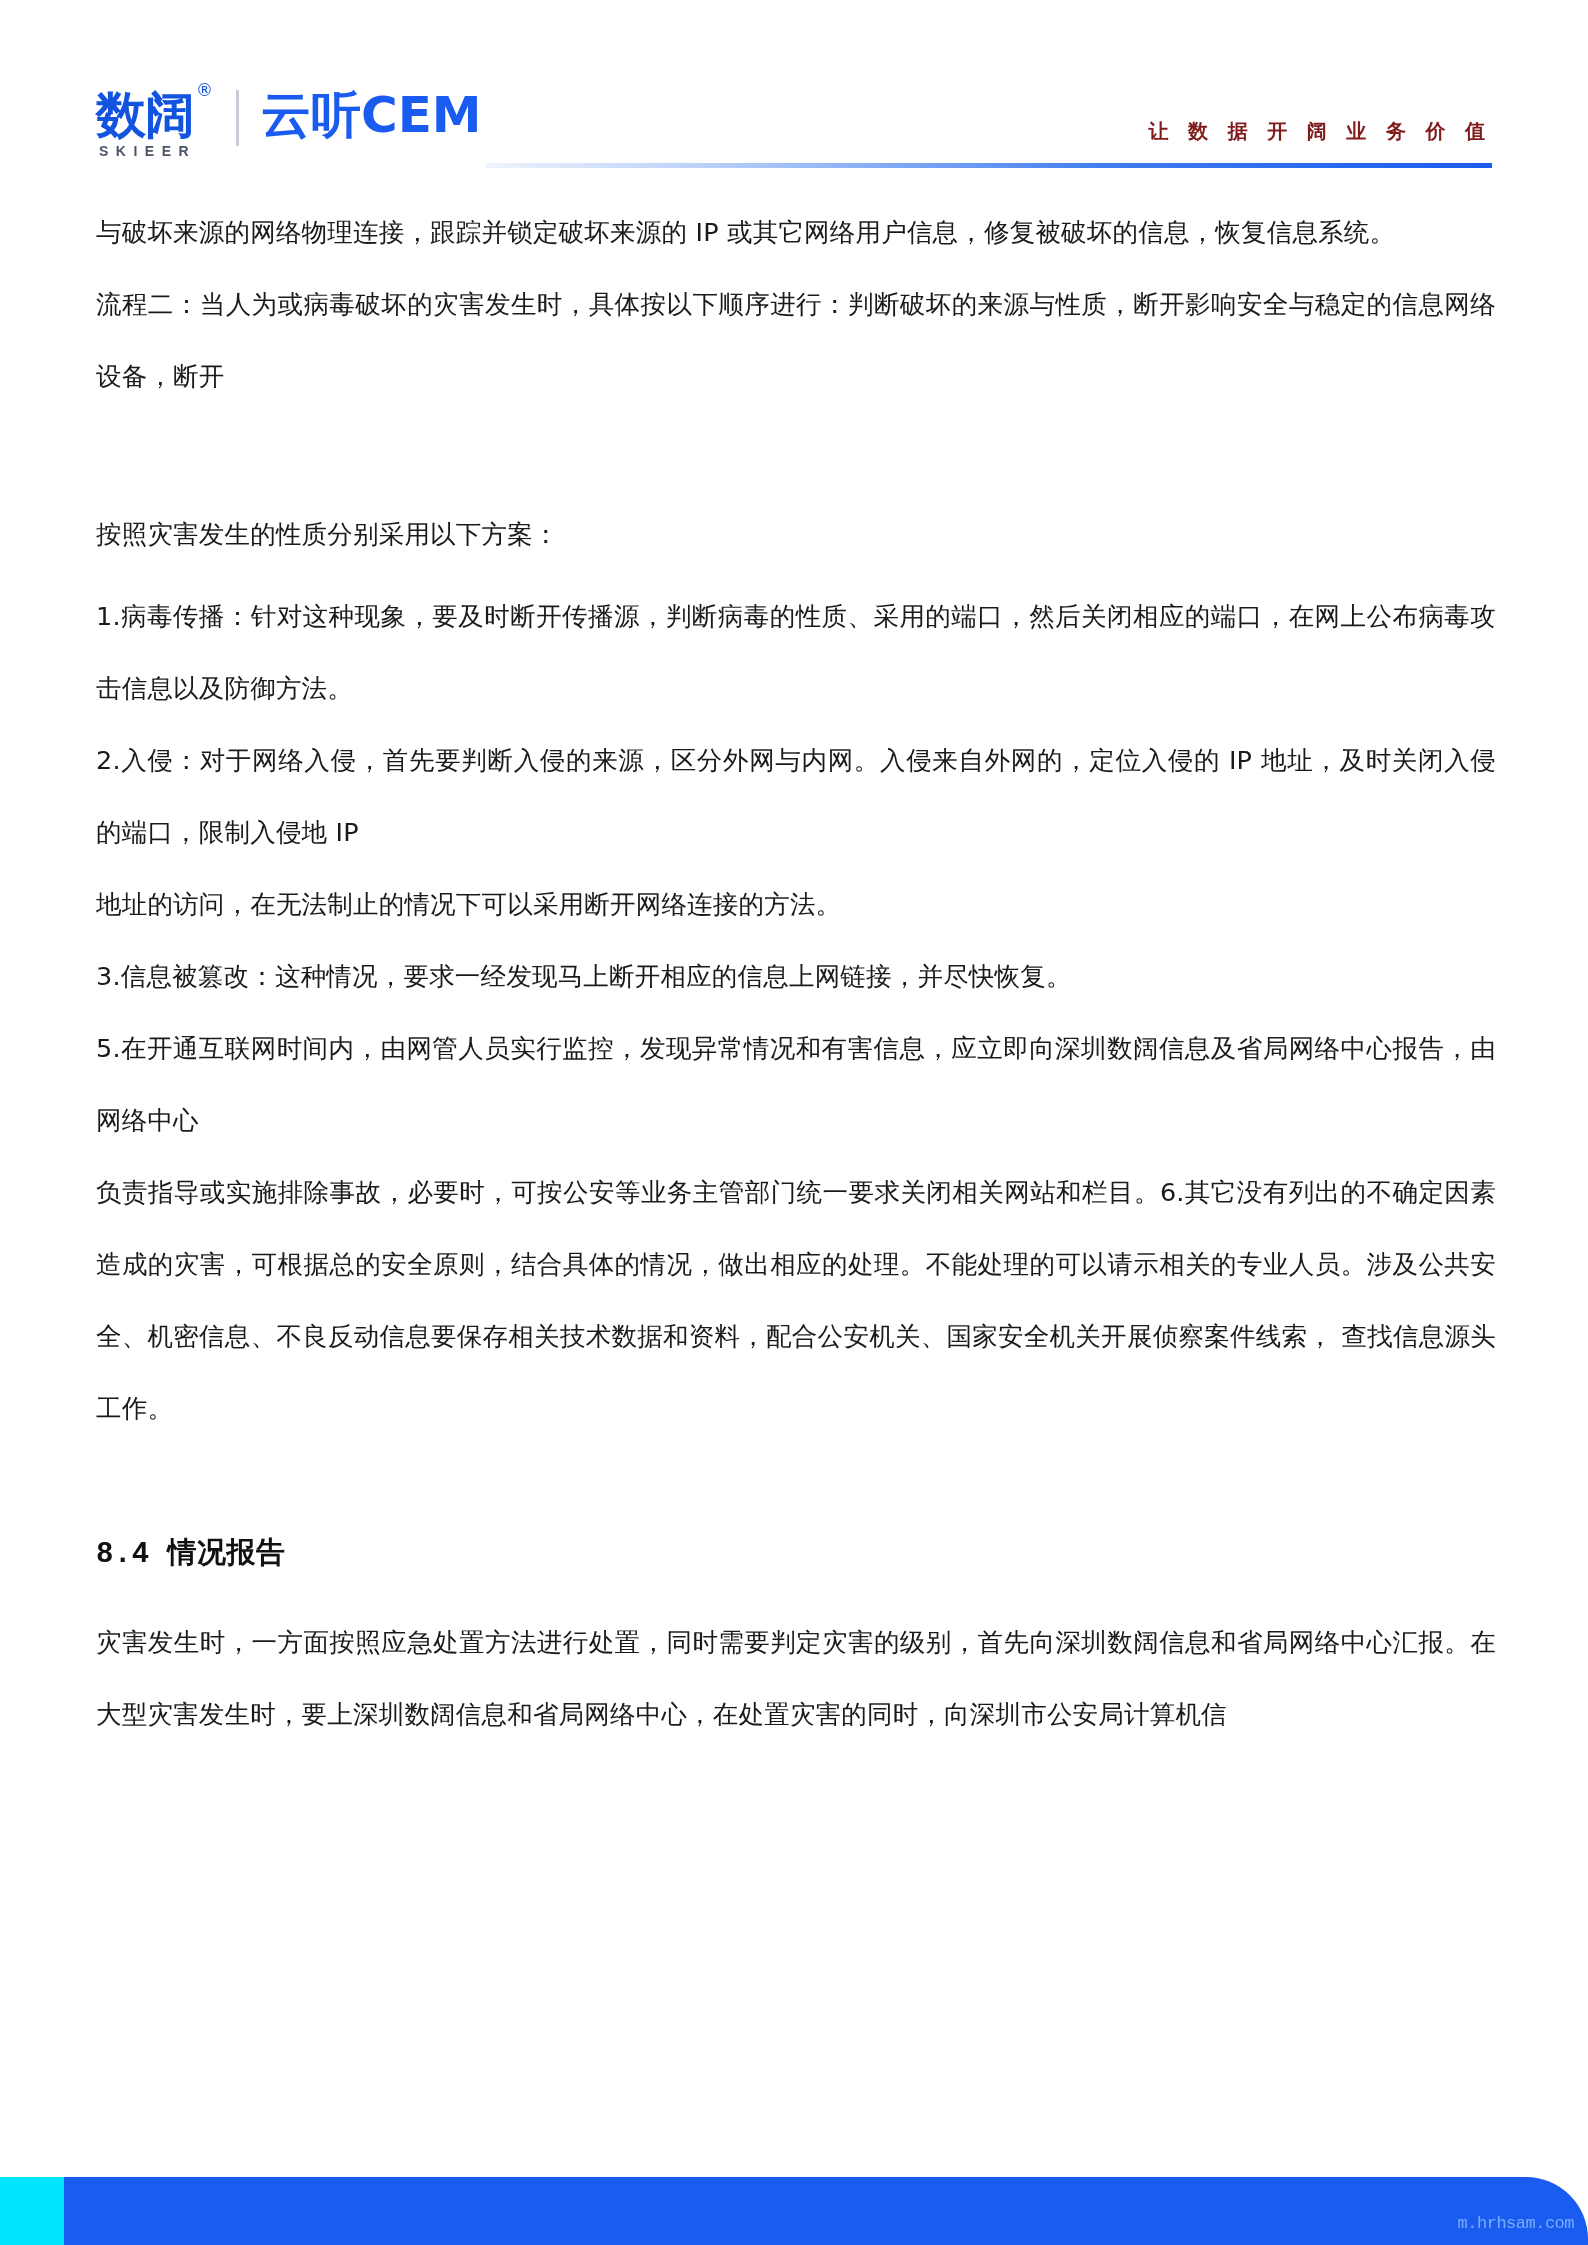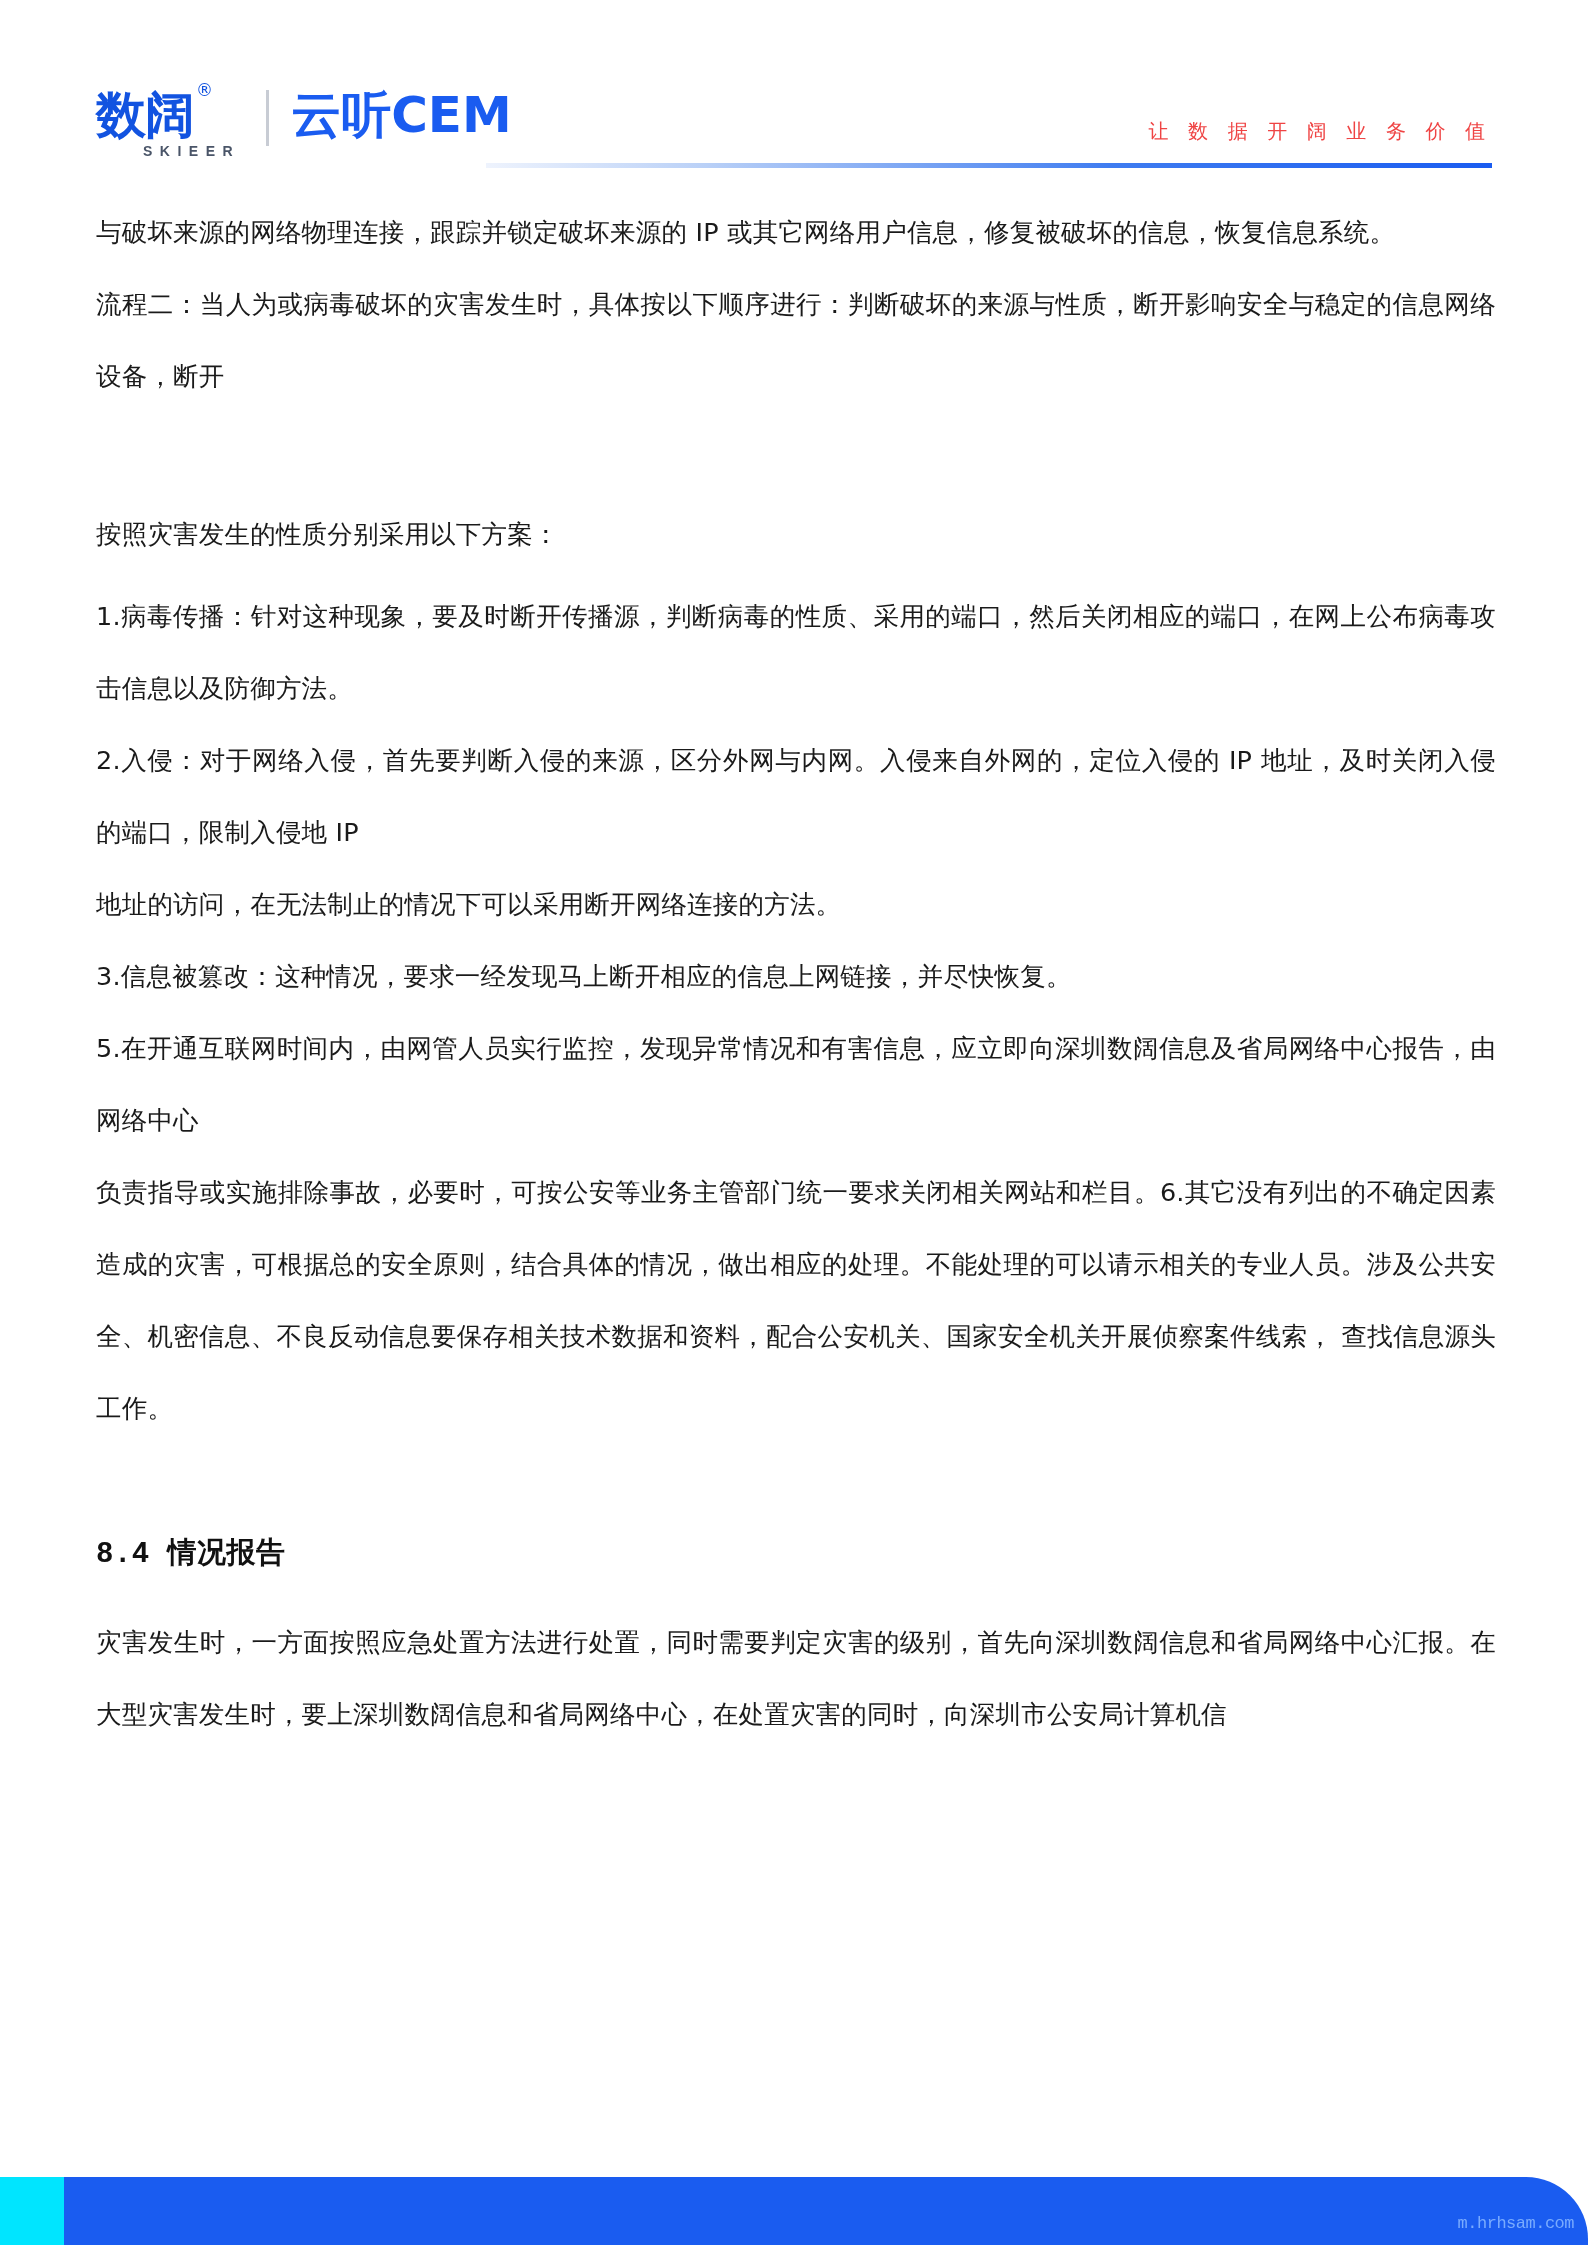--- a/index.html
+++ b/index.html
@@ -61,21 +61,20 @@
     top: -18px;
     left: 2px;
   }
   .brand-latin {
     font-size: 14px;
     font-weight: 700;
     color: #4a5568;
     letter-spacing: 7.5px;
     margin-top: 4px;
     padding-left: 3px;
-    margin-left: 44px;
   }
   .brand-divider {
     width: 3px;
     height: 56px;
     background: #c8ccd4;
     margin: 0 22px 6px 26px;
   }
   .brand-product {
     font-size: 50px;
     font-weight: 700;
@@ -84,22 +83,22 @@
     line-height: 1;
     padding-bottom: 2px;
     font-family: "DejaVu Sans", "Liberation Sans", sans-serif;
   }
 
   .tagline {
     position: absolute;
     right: 96px;
     top: 118px;
     font-size: 20px;
-    color: #ef4444;
-    font-weight: 400;
+    color: #7f1d1d;
+    font-weight: 700;
     letter-spacing: 7px;
     white-space: nowrap;
   }
   .header-rule {
     position: absolute;
     left: 486px;
     right: 96px;
     top: 163px;
     height: 5px;
     background: linear-gradient(to right, #eef3fd 0%, #b9d0f7 22%, #3f7cf0 62%, #1a5cf0 100%);

